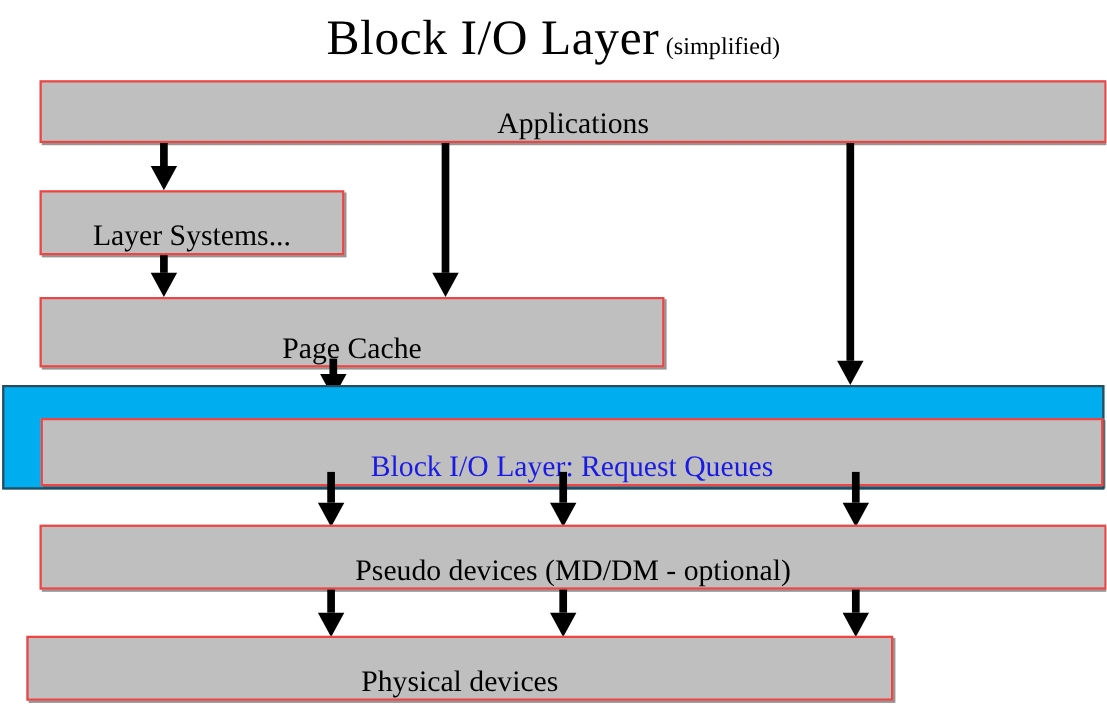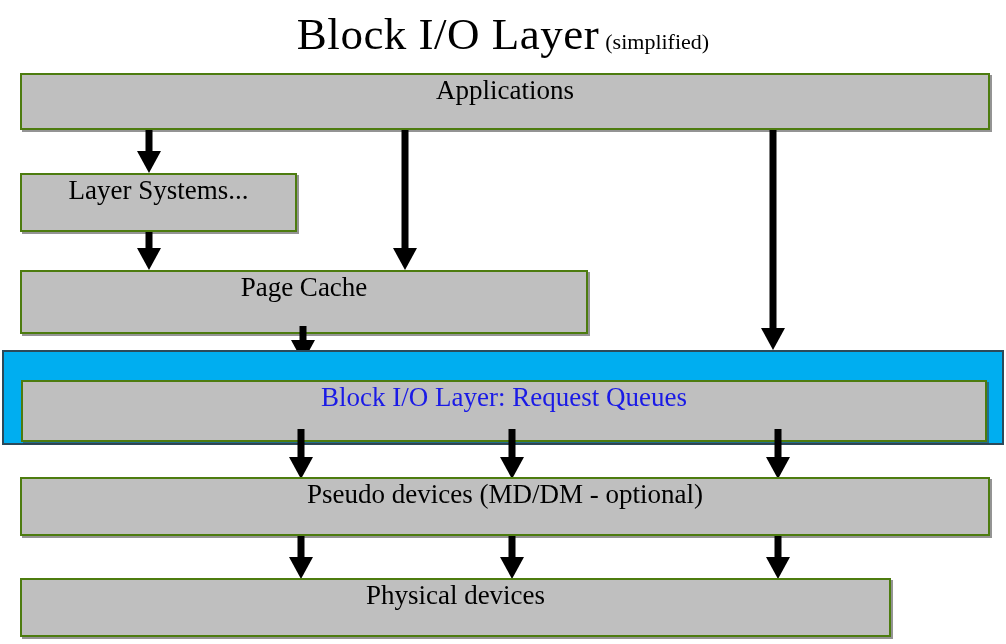--- a/index.html
+++ b/index.html
@@ -39,28 +39,29 @@
     color: #000000;
     vertical-align: baseline;
     margin-left: 6px;
   }
 
   
   .node {
     position: absolute;
     box-sizing: border-box;
     background: #bfbfbf;
-    border: 2px solid #4d7c0f;
+    border: 2px solid #ef4444;
     box-shadow: 2px 2px 0 rgba(60,60,60,0.55);
     display: flex;
-    align-items: flex-start;
+    align-items: flex-end;
     justify-content: center;
     color: #000000;
     font-size: 27px;
     white-space: nowrap;
+    margin-left: 16px;
   }
 
   
   .highlight-band {
     position: absolute;
     box-sizing: border-box;
     background: #00AEF0;
     border: 2px solid #2c4a5a;
   }
   .node.inner-node {
@@ -165,17 +166,17 @@
   </div>
   <div class="arrow" style="left:500px; top:536px; width:24px; height:43px;">
     <div class="shaft" style="width:7px; height:21px;"></div>
     <div class="head"></div>
   </div>
   <div class="arrow" style="left:766px; top:536px; width:24px; height:43px;">
     <div class="shaft" style="width:7px; height:21px;"></div>
     <div class="head"></div>
   </div>
 
-  <div class="node" style="left:20px; top:578px; width:871px; height:59px;">
+  <div class="node" style="left:8px; top:578px; width:788px; height:59px;">
     <span>Physical devices</span>
   </div>
 
 </div>
 
 </body></html>

